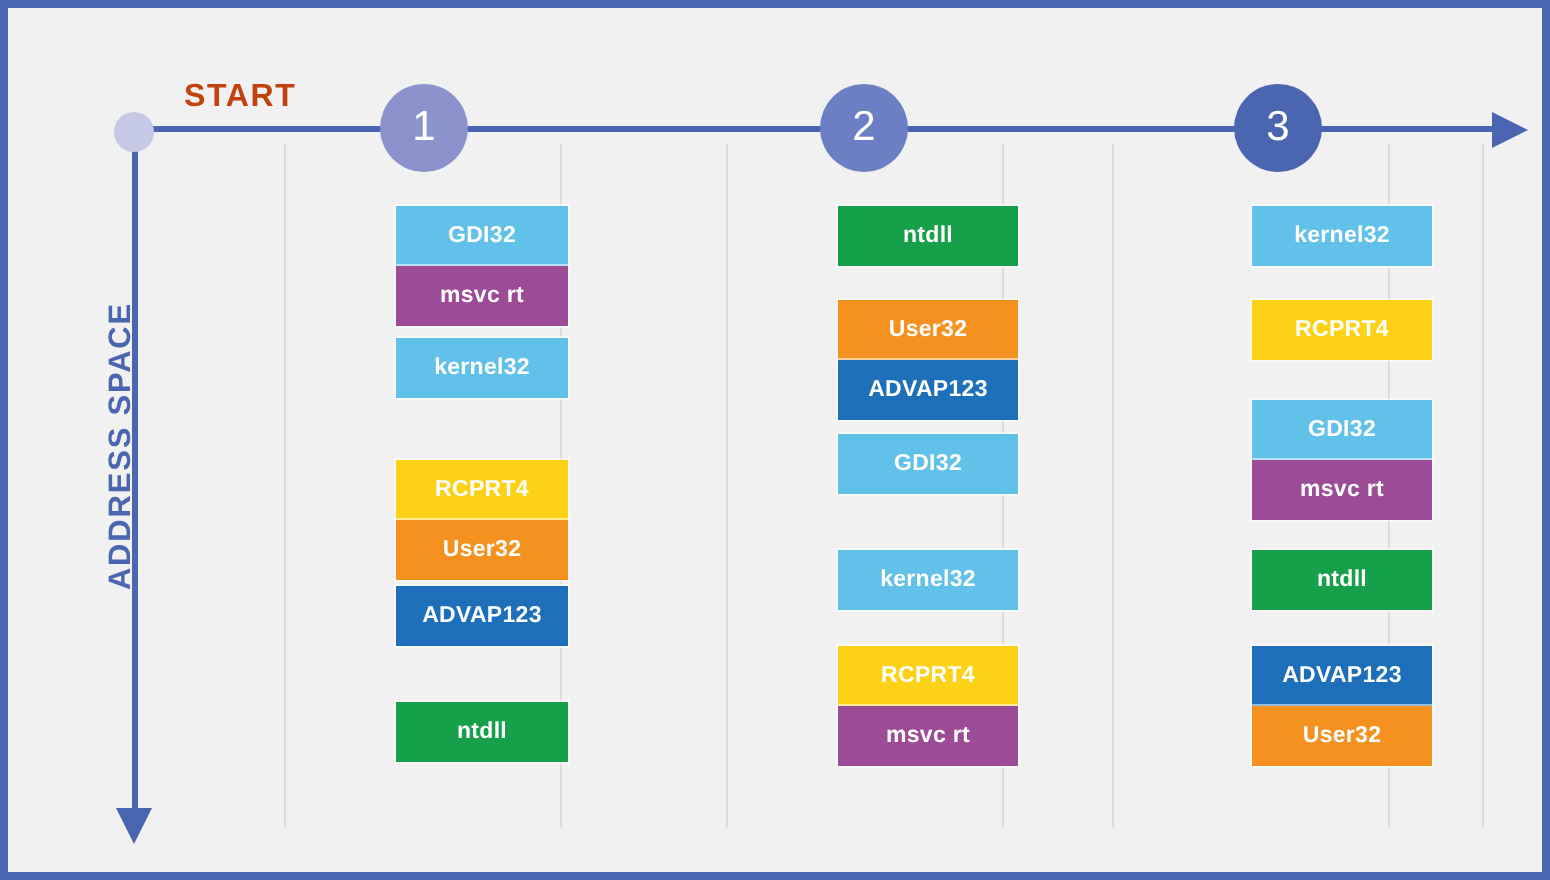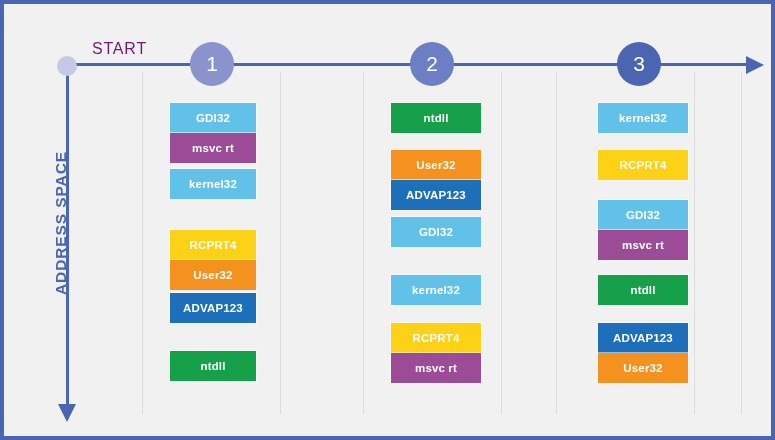--- a/index.html
+++ b/index.html
@@ -85,23 +85,23 @@
     width: 0;
     height: 0;
     border-top: 9.5px solid transparent;
     border-bottom: 9.5px solid transparent;
     border-left: 18px solid #4a66b0;
   }
   #start-label {
     position: absolute;
     left: 88px;
     top: 36px;
-    color: #701a75;
+    color: #c2410c;
     font-size: 16px;
-    font-weight: normal;
+    font-weight: bold;
     letter-spacing: 0.8px;
   }
 
   .step-circle {
     position: absolute;
     width: 44px;
     height: 44px;
     border-radius: 50%;
     display: flex;
     align-items: center;
@@ -118,20 +118,21 @@
     height: 30px;
     display: flex;
     align-items: center;
     justify-content: center;
     color: #ffffff;
     font-size: 11.5px;
     font-weight: bold;
     letter-spacing: 0.15px;
     box-sizing: border-box;
     box-shadow: 0 0 0 1px rgba(255,255,255,0.55);
+    margin-left: 28px;
   }
 </style>
 </head>
 <body>
 
 <div id="canvas">
 
   <div id="dividers-layer">
       <div class="col-divider" style="left: 138px; height: 342px;"></div>
       <div class="col-divider" style="left: 276px; height: 342px;"></div>

